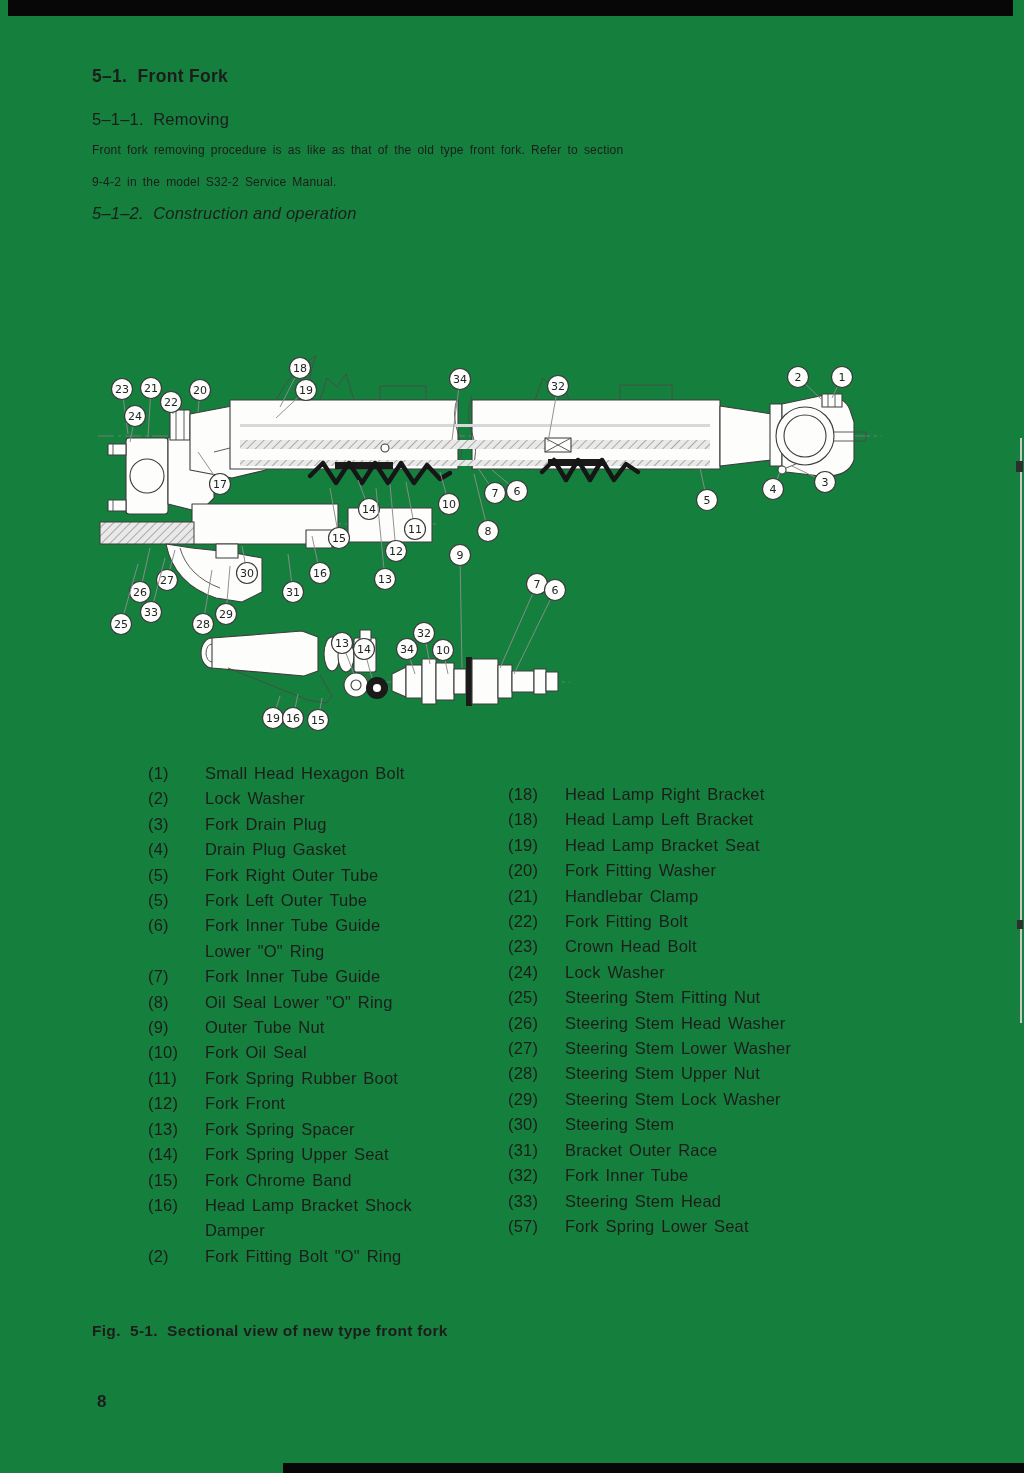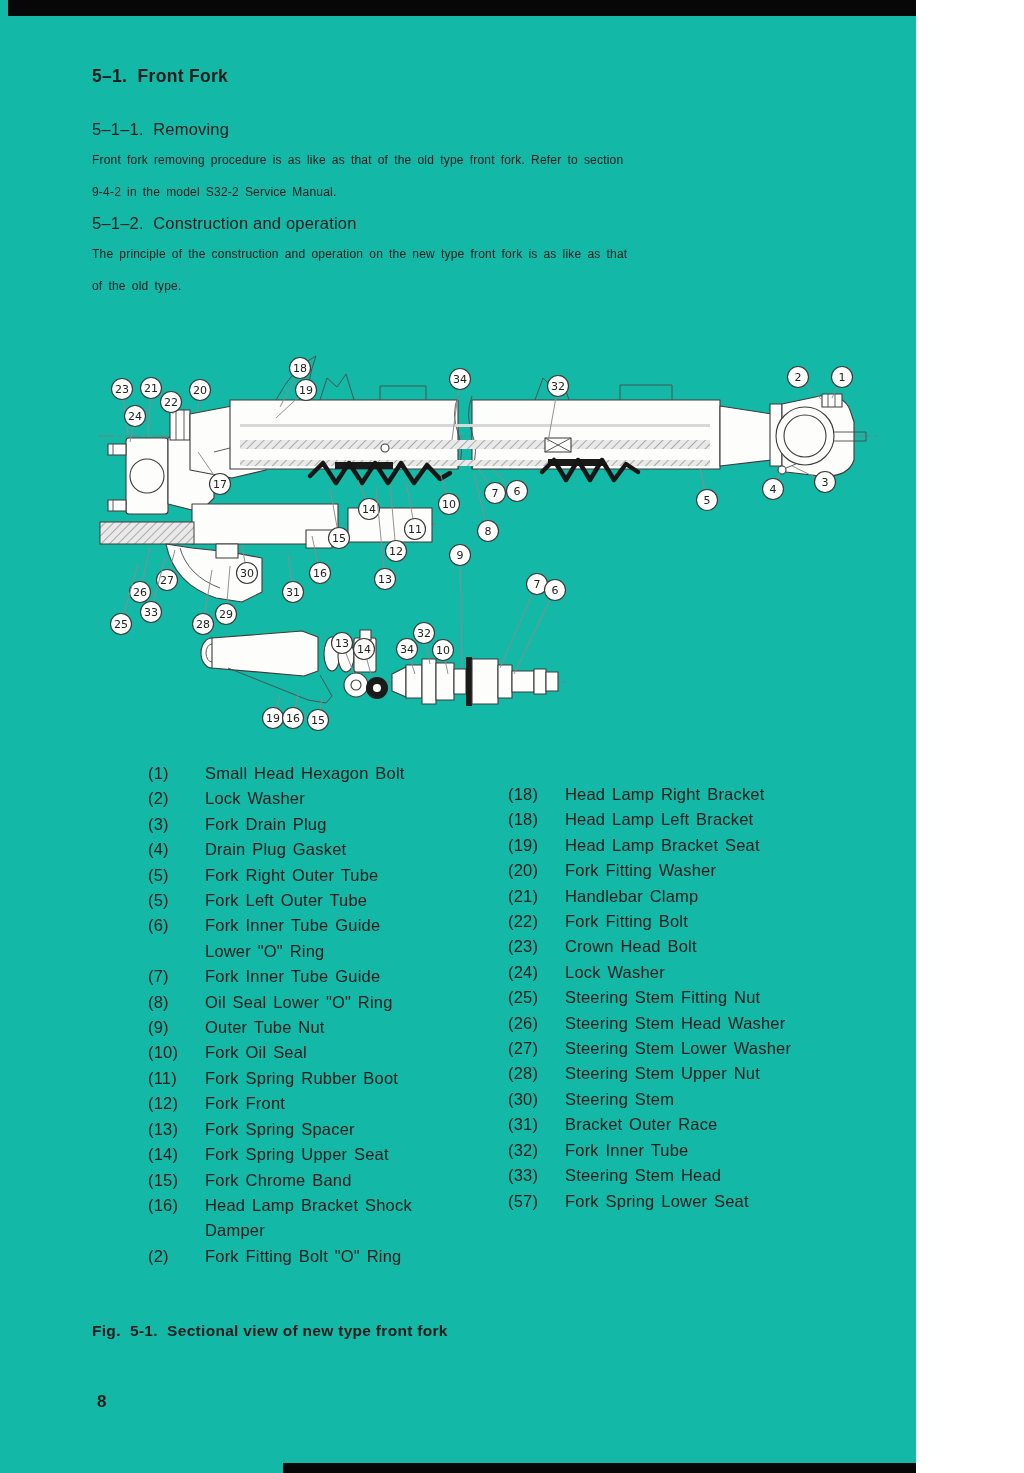--- a/index.html
+++ b/index.html
@@ -1,43 +1,42 @@
 <!DOCTYPE html>
 <html><head>
 <meta charset="utf-8">
 <style>
   html,body{margin:0;padding:0;background:#ffffff;}
   .page{
     position:relative;
-    width:916px;height:1473px;
-    background:#14b8a6;
+    width:1024px;height:1473px;
+    background:#15803d;
     font-family:"Liberation Sans", sans-serif;
     color:#1c1c1c;
     overflow:hidden;
   }
   .scan-bar{position:absolute;background:#070707;}
   .scan-bar.top{left:8px;top:0;width:1005px;height:16px;}
   .scan-bar.bottom{left:283px;top:1463px;width:741px;height:10px;}
   .edge-line{position:absolute;left:1020px;top:438px;width:2px;height:585px;background:#c9c9c9;}
   .edge-tick{position:absolute;background:#2e2e2e;}
   .edge-tick.t1{left:1016px;top:461px;width:7px;height:11px;}
   .edge-tick.t2{left:1017px;top:920px;width:6px;height:9px;}
 
   .section-title{
     position:absolute;left:92px;top:66px;
     font-size:17.5px;font-weight:bold;letter-spacing:.3px;
     white-space:pre-wrap;
   }
   .subsection{position:absolute;left:92px;width:830px;}
   .subsection.s1{top:107px;}
-  .subsection.s2{top:201px;}
+  .subsection.s2{top:201px;font-style:italic;}
   .sub-heading{
     font-size:16.5px;line-height:24px;letter-spacing:.2px;
     white-space:pre-wrap;
-    margin-top:10px;
   }
   .sub-body{
     margin-top:3px;font-size:12px;line-height:32px;
     letter-spacing:.2px;word-spacing:2.5px;white-space:pre-wrap;
   }
 
   .diagram-svg{position:absolute;left:80px;top:352px;width:840px;height:400px;}
   .draw{fill:#fdfdfc;stroke:#3c3c3c;stroke-width:1.1;stroke-linejoin:round;}
   .thin{fill:none;stroke:#4a4a4a;stroke-width:.9;stroke-linejoin:round;}
   .dark{fill:#1a1a1a;stroke:none;}
@@ -78,22 +77,20 @@
   <div class="section-title">5–1.  Front Fork</div>
 
   <div class="subsection s1">
     <div class="sub-heading">5–1–1.  Removing</div>
     <div class="sub-body">Front fork removing procedure is as like as that of the old type front fork. Refer to section
 9-4-2 in the model S32-2 Service Manual.</div>
   </div>
 
   <div class="subsection s2">
     <div class="sub-heading">5–1–2.  Construction and operation</div>
-    <div class="sub-body">The principle of the construction and operation on the new type front fork is as like as that
-of the old type.</div>
   </div>
 
   <svg class="diagram-svg" viewBox="0 0 840 400">
     <defs>
       <pattern id="hatch" width="6" height="6" patternTransform="rotate(45)" patternUnits="userSpaceOnUse">
         <rect width="6" height="6" fill="#e9e9e9"></rect>
         <line x1="0" y1="0" x2="0" y2="6" stroke="#8d8d8d" stroke-width="1.4"></line>
       </pattern>
     </defs>
 
@@ -528,20 +525,24 @@
       </div>
       <div class="part-row">
         <span class="part-num">(27)</span>
         <span class="part-name">Steering Stem Lower Washer</span>
       </div>
       <div class="part-row">
         <span class="part-num">(28)</span>
         <span class="part-name">Steering Stem Upper Nut</span>
       </div>
       <div class="part-row">
+        <span class="part-num">(29)</span>
+        <span class="part-name">Steering Stem Lock Washer</span>
+      </div>
+      <div class="part-row">
         <span class="part-num">(30)</span>
         <span class="part-name">Steering Stem</span>
       </div>
       <div class="part-row">
         <span class="part-num">(31)</span>
         <span class="part-name">Bracket Outer Race</span>
       </div>
       <div class="part-row">
         <span class="part-num">(32)</span>
         <span class="part-name">Fork Inner Tube</span>

